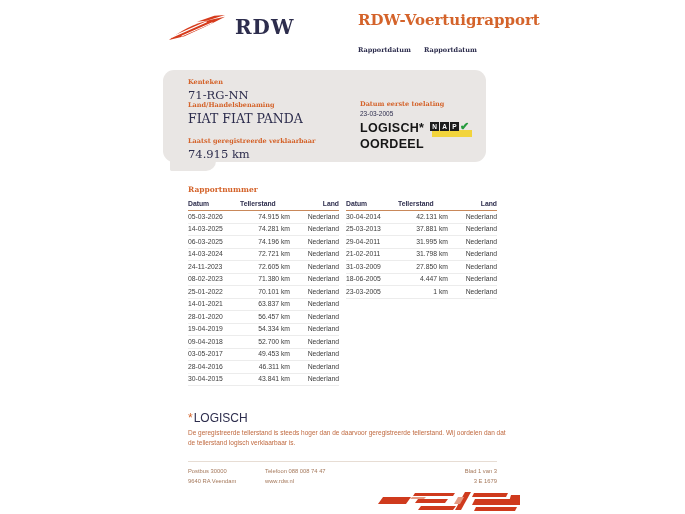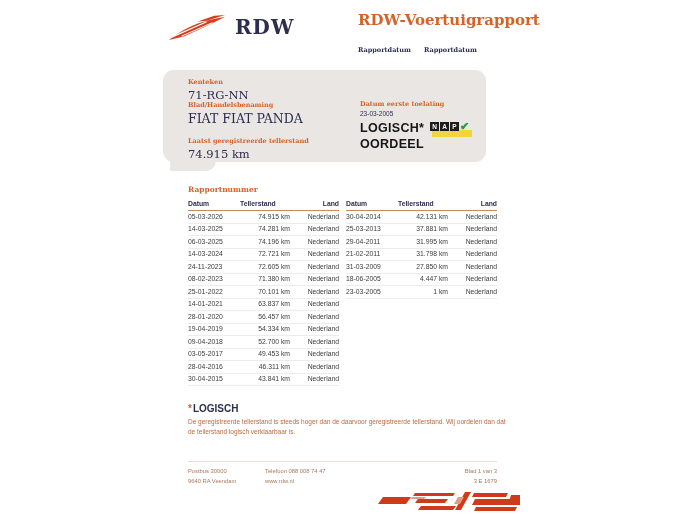--- a/index.html
+++ b/index.html
@@ -47,21 +47,21 @@
   .tbl { width:151px; font-size:6.8px; color:#3c3c3c; }
   .thead, .trow { display:grid; grid-template-columns:52px 56px 1fr; align-items:center; }
   .thead { font-weight:700; color:var(--dark,#2d2d4d);
            border-bottom:1px solid var(--header_line,#c9885a); padding:2px 0 3px; }
   .thead .hc-land { text-align:right; }
   .trow { padding:1.5px 0; border-bottom:1px solid #ececec; line-height:8.5px; }
   .tcell.tellerstand { text-align:right; padding-right:6px; }
   .tcell.land { text-align:right; }
   
   .footnote { position:absolute; left:188px; top:403px; width:330px; }
-  .footnote-title { font-size:10px; font-weight:700; color:var(--dark,#2d2d4d); }
+  .footnote-title { font-size:12px; font-weight:400; color:var(--dark,#2d2d4d);margin-top:8px; }
   .footnote-title .ast { color:var(--accent,#d4632a); margin-right:1px; }
   .footnote-text { font-size:6.5px; line-height:10px; margin-top:3px; width:324px;
                    color:var(--footnote_text,#c06a40); }
   
   .footer { position:absolute; left:188px; top:466px; width:309px; display:flex;
             font-size:5.8px; line-height:10px; color:var(--footer_text,#a5795c); }
   .footer-col1 { width:77px; }
   .footer-col2 { flex:1; }
   .footer-col3 { text-align:right; }
   .footer a { color:inherit; text-decoration:none; }
@@ -96,25 +96,25 @@
       <div class="meta-value">30.744.253</div>
     </div>
   </div>
 
   <div class="summary">
     <div class="sum-group" style="left:25px; top:8px;">
       <div class="lbl">Kenteken</div>
       <div class="val-lg">71-RG-NN</div>
     </div>
     <div class="sum-group" style="left:25px; top:31px;">
-      <div class="lbl">Blad/Handelsbenaming</div>
+      <div class="lbl">Land/Handelsbenaming</div>
       <div class="val-lg" style="font-size:12.5px;text-align:right;">FIAT FIAT PANDA</div>
     </div>
     <div class="sum-group" style="left:25px; top:67px;">
-      <div class="lbl">Laatst geregistreerde tellerstand</div>
+      <div class="lbl">Laatst geregistreerde verklaarbaar</div>
       <div class="val-lg">74.915 km</div>
     </div>
 
     <div class="sum-group oordeel" style="left:197px; top:50px;">
       <div>LOGISCH*</div>
       <div>OORDEEL</div>
     </div>
     <div class="sum-group" style="left:197px; top:30px;">
       <div class="lbl">Datum eerste toelating</div>
       <div class="val-sm">23-03-2005</div>

